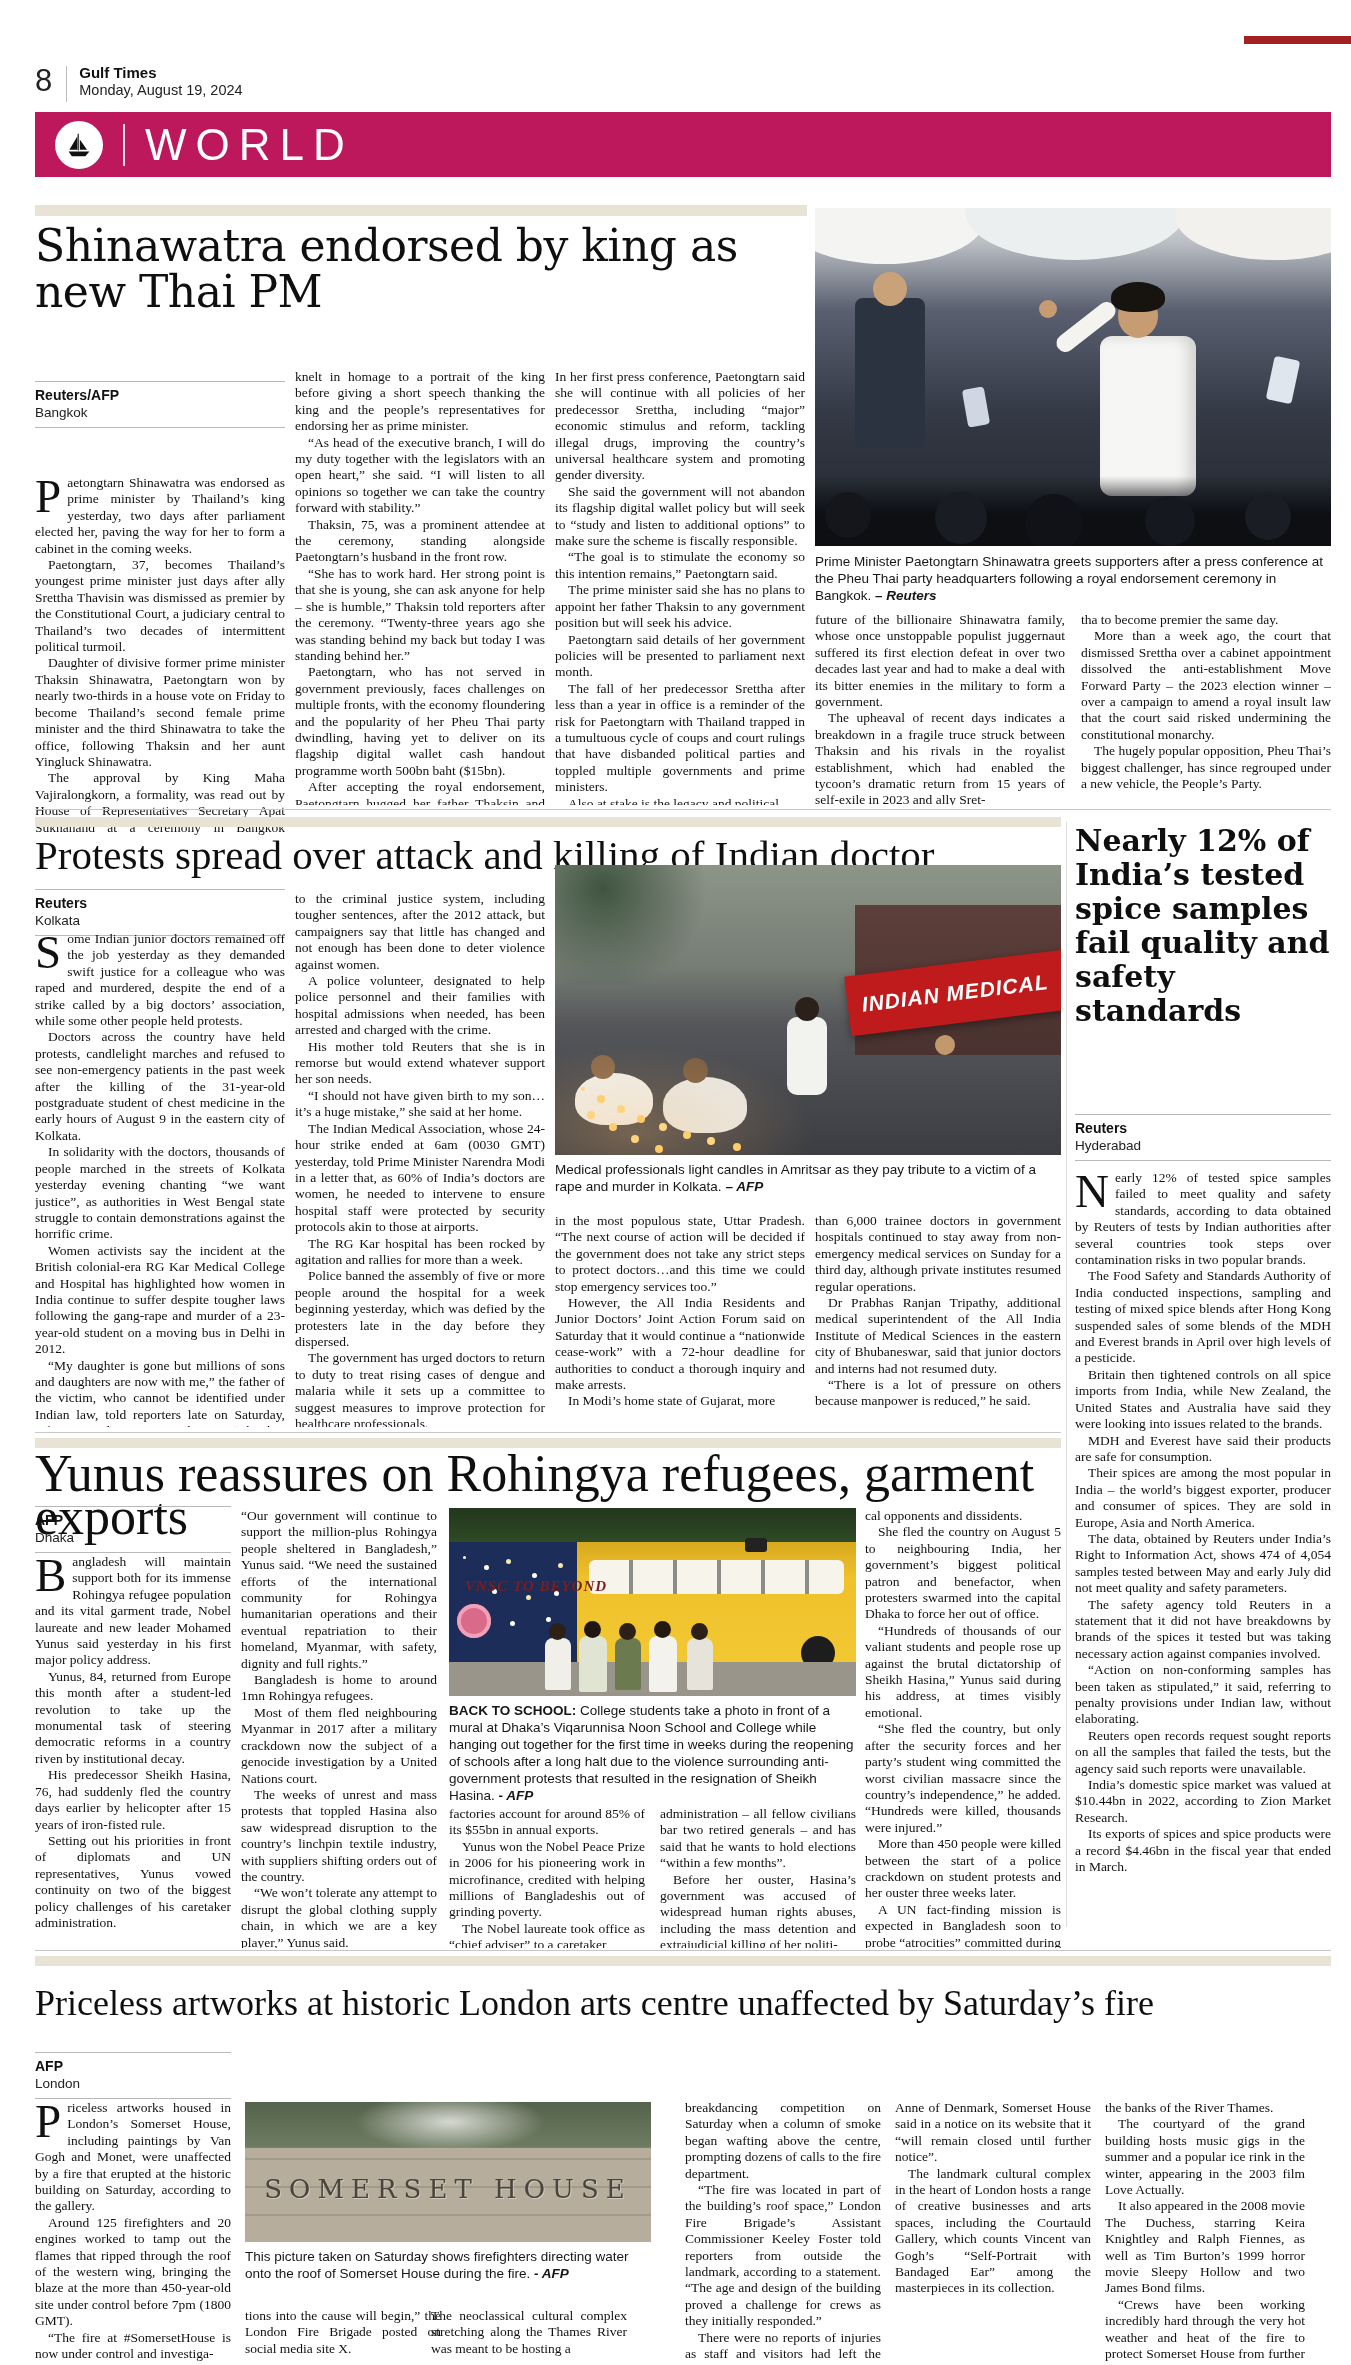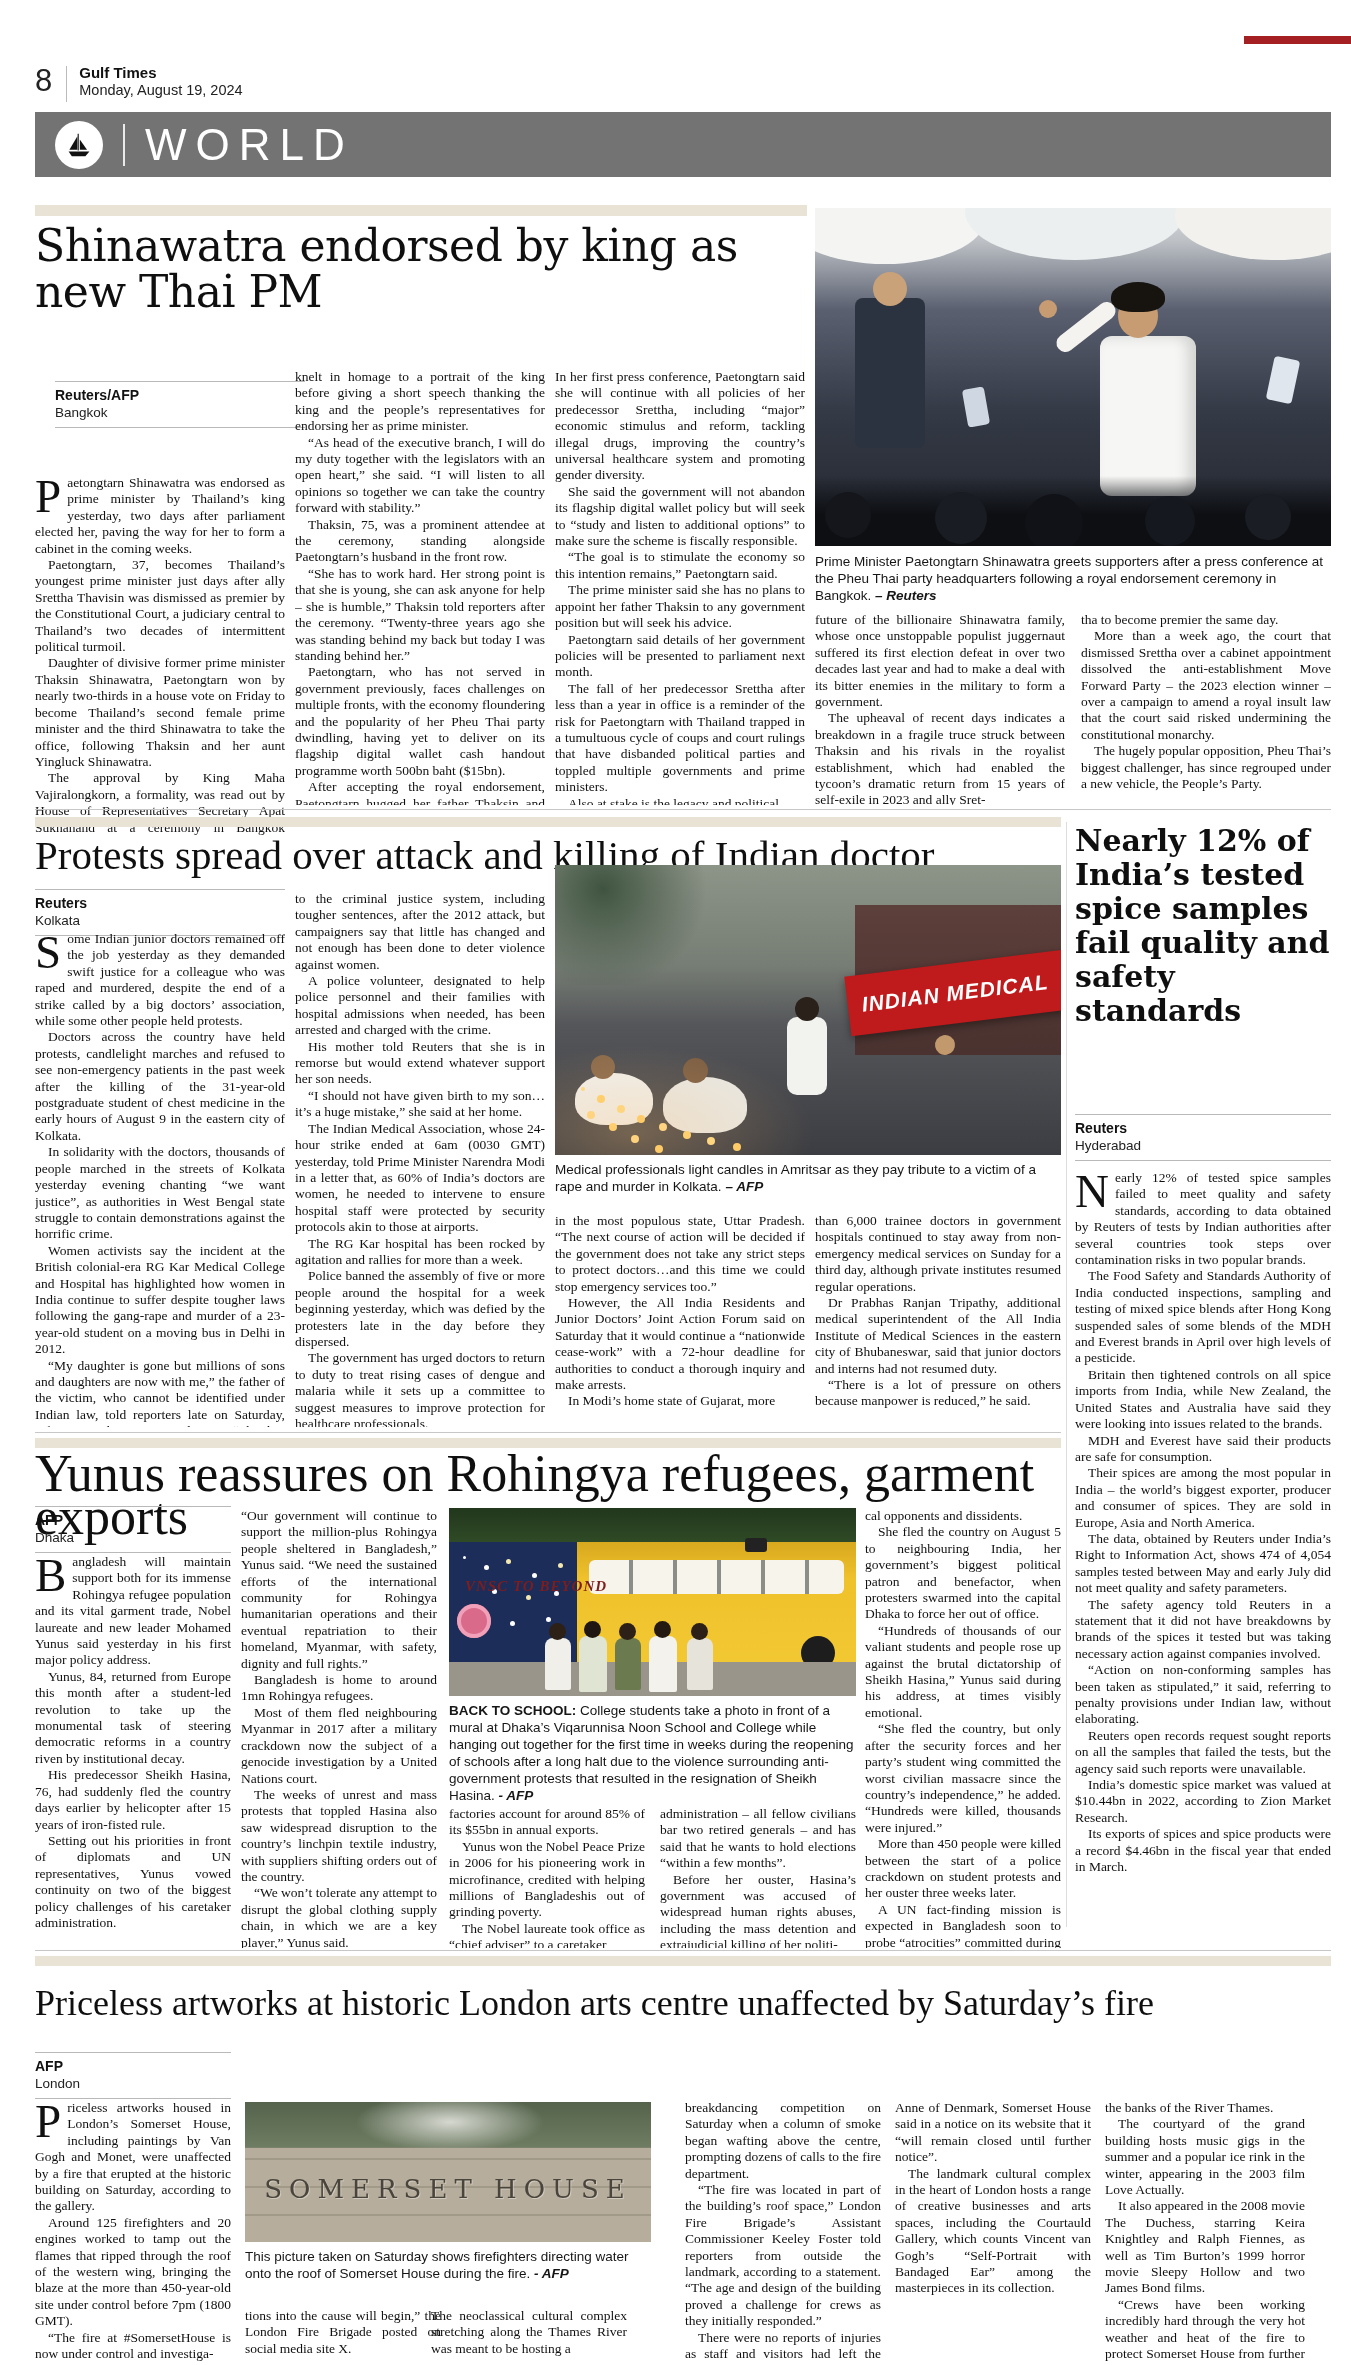--- a/index.html
+++ b/index.html
@@ -5,21 +5,21 @@
   html,body{margin:0;padding:0;background:#fff;}
   .page{position:relative;width:1351px;height:2365px;background:#fff;overflow:hidden;
         font-family:"Liberation Serif",serif;color:#111;}
   
   .corner-strip{position:absolute;top:36px;right:0;width:107px;height:8px;background:#a52023;}
   .masthead{position:absolute;left:35px;top:64px;display:flex;align-items:flex-start;font-family:"Liberation Sans",sans-serif;}
   .pagenum{font-size:31px;line-height:34px;color:#222;}
   .mast-rule{width:1px;height:36px;background:#bbb;margin:2px 12px 0 14px;}
   .pub{font-size:15px;font-weight:bold;line-height:18px;}
   .pubdate{font-size:14.5px;line-height:17px;color:#222;}
-  .banner{position:absolute;left:35px;top:112px;width:1296px;height:65px;background:#737373;display:flex;align-items:center;}
+  .banner{position:absolute;left:35px;top:112px;width:1296px;height:65px;background:#be185d;display:flex;align-items:center;}
   .logo-circle{width:48px;height:48px;border-radius:50%;background:#fff;margin-left:20px;display:flex;align-items:center;justify-content:center;}
   .banner-rule{width:2px;height:42px;background:rgba(255,255,255,.85);margin:0 20px;}
   .banner-title{color:#fff;font-family:"Liberation Sans",sans-serif;font-weight:300;font-size:44px;letter-spacing:9px;}
   
   .kicker{position:absolute;background:#e8e3d4;}
   .headline{position:absolute;margin:0;font-weight:normal;font-family:"Liberation Serif",serif;color:#0f0f0f;}
   .byline{position:absolute;border-top:1px solid #b9b9b9;border-bottom:1px solid #b9b9b9;
           padding:5px 0 6px 0;font-family:"Liberation Sans",sans-serif;}
   .byline .src{font-weight:bold;font-size:14px;line-height:17px;}
   .byline .loc{font-size:13.5px;line-height:17px;color:#222;}
@@ -67,21 +67,21 @@
         <path d="M21 13 L30 26 L21 26 Z" fill="#111"></path>
       </svg>
     </div>
     <div class="banner-rule"></div>
     <div class="banner-title">WORLD</div>
   </div>
 
   <section class="abs" id="a1" style="left:35px;top:205px;width:1296px;height:600px;">
     <div class="kicker" style="left:0;top:0;width:772px;height:11px;"></div>
     <h1 class="headline" id="a1-headline" style="left:0;top:18px;width:780px;">Shinawatra endorsed by king as new Thai PM</h1>
-    <div class="byline" style="left:0;top:176px;width:250px;margin-left:20px;">
+    <div class="byline" style="left:0;top:176px;width:250px;">
       <div class="src">Reuters/AFP</div>
       <div class="loc">Bangkok</div>
     </div>
     <div class="col drop-first" style="left:0;top:238px;width:250px;height:362px;margin-top:32px;">
         <p class="drop">Paetongtarn Shinawatra was endorsed as prime minister by Thailand’s king yesterday, two days after parliament elected her, paving the way for her to form a cabinet in the coming weeks.</p>
         <p>Paetongtarn, 37, becomes Thailand’s youngest prime minister just days after ally Srettha Thavisin was dismissed as premier by the Constitutional Court, a judiciary central to Thailand’s two decades of intermittent political turmoil.</p>
         <p>Daughter of divisive former prime minister Thaksin Shinawatra, Paetongtarn won by nearly two-thirds in a house vote on Friday to become Thailand’s second female prime minister and the third Shinawatra to take the office, following Thaksin and her aunt Yingluck Shinawatra.</p>
         <p>The approval by King Maha Vajiralongkorn, a formality, was read out by House of Representatives Secretary Apat Sukhanand at a ceremony in Bangkok yesterday.</p>
       </div>
     <div class="col" style="left:260px;top:164px;width:250px;height:436px;">

